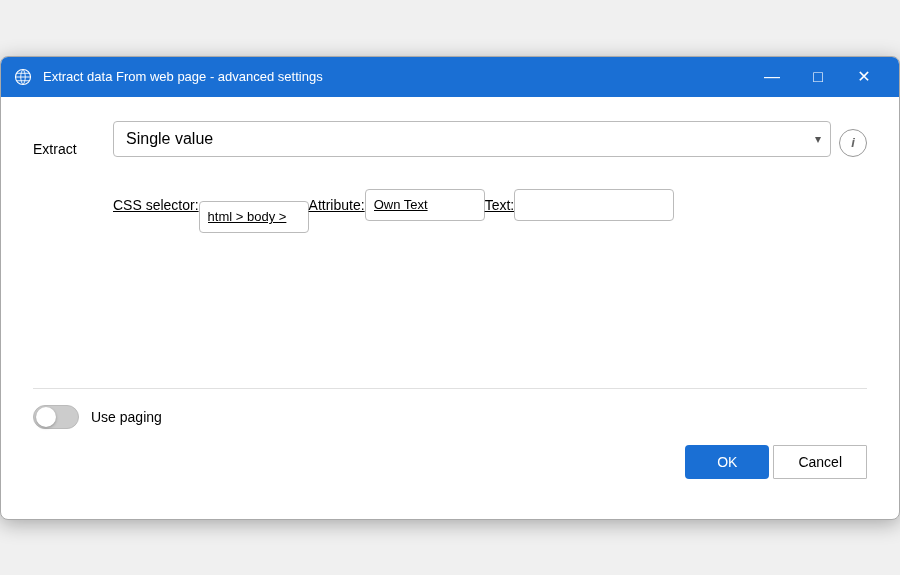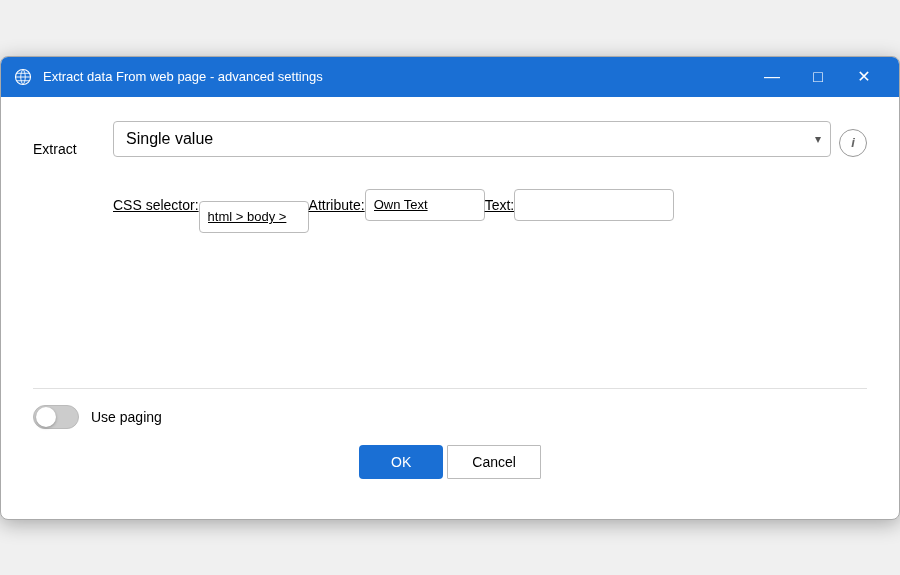--- a/index.html
+++ b/index.html
@@ -236,21 +236,21 @@
       transition: left 0.2s;
     }
 
     .paging-label {
       font-size: 14px;
       color: #000;
     }
 
     .button-row {
       display: flex;
-      justify-content: center;
+      justify-content: flex-end;
       gap: 4px;
     }
 
     .btn-ok {
       background: #1a6fd4;
       color: white;
       border: none;
       border-radius: 4px;
       padding: 8px 32px;
       font-size: 14px;

